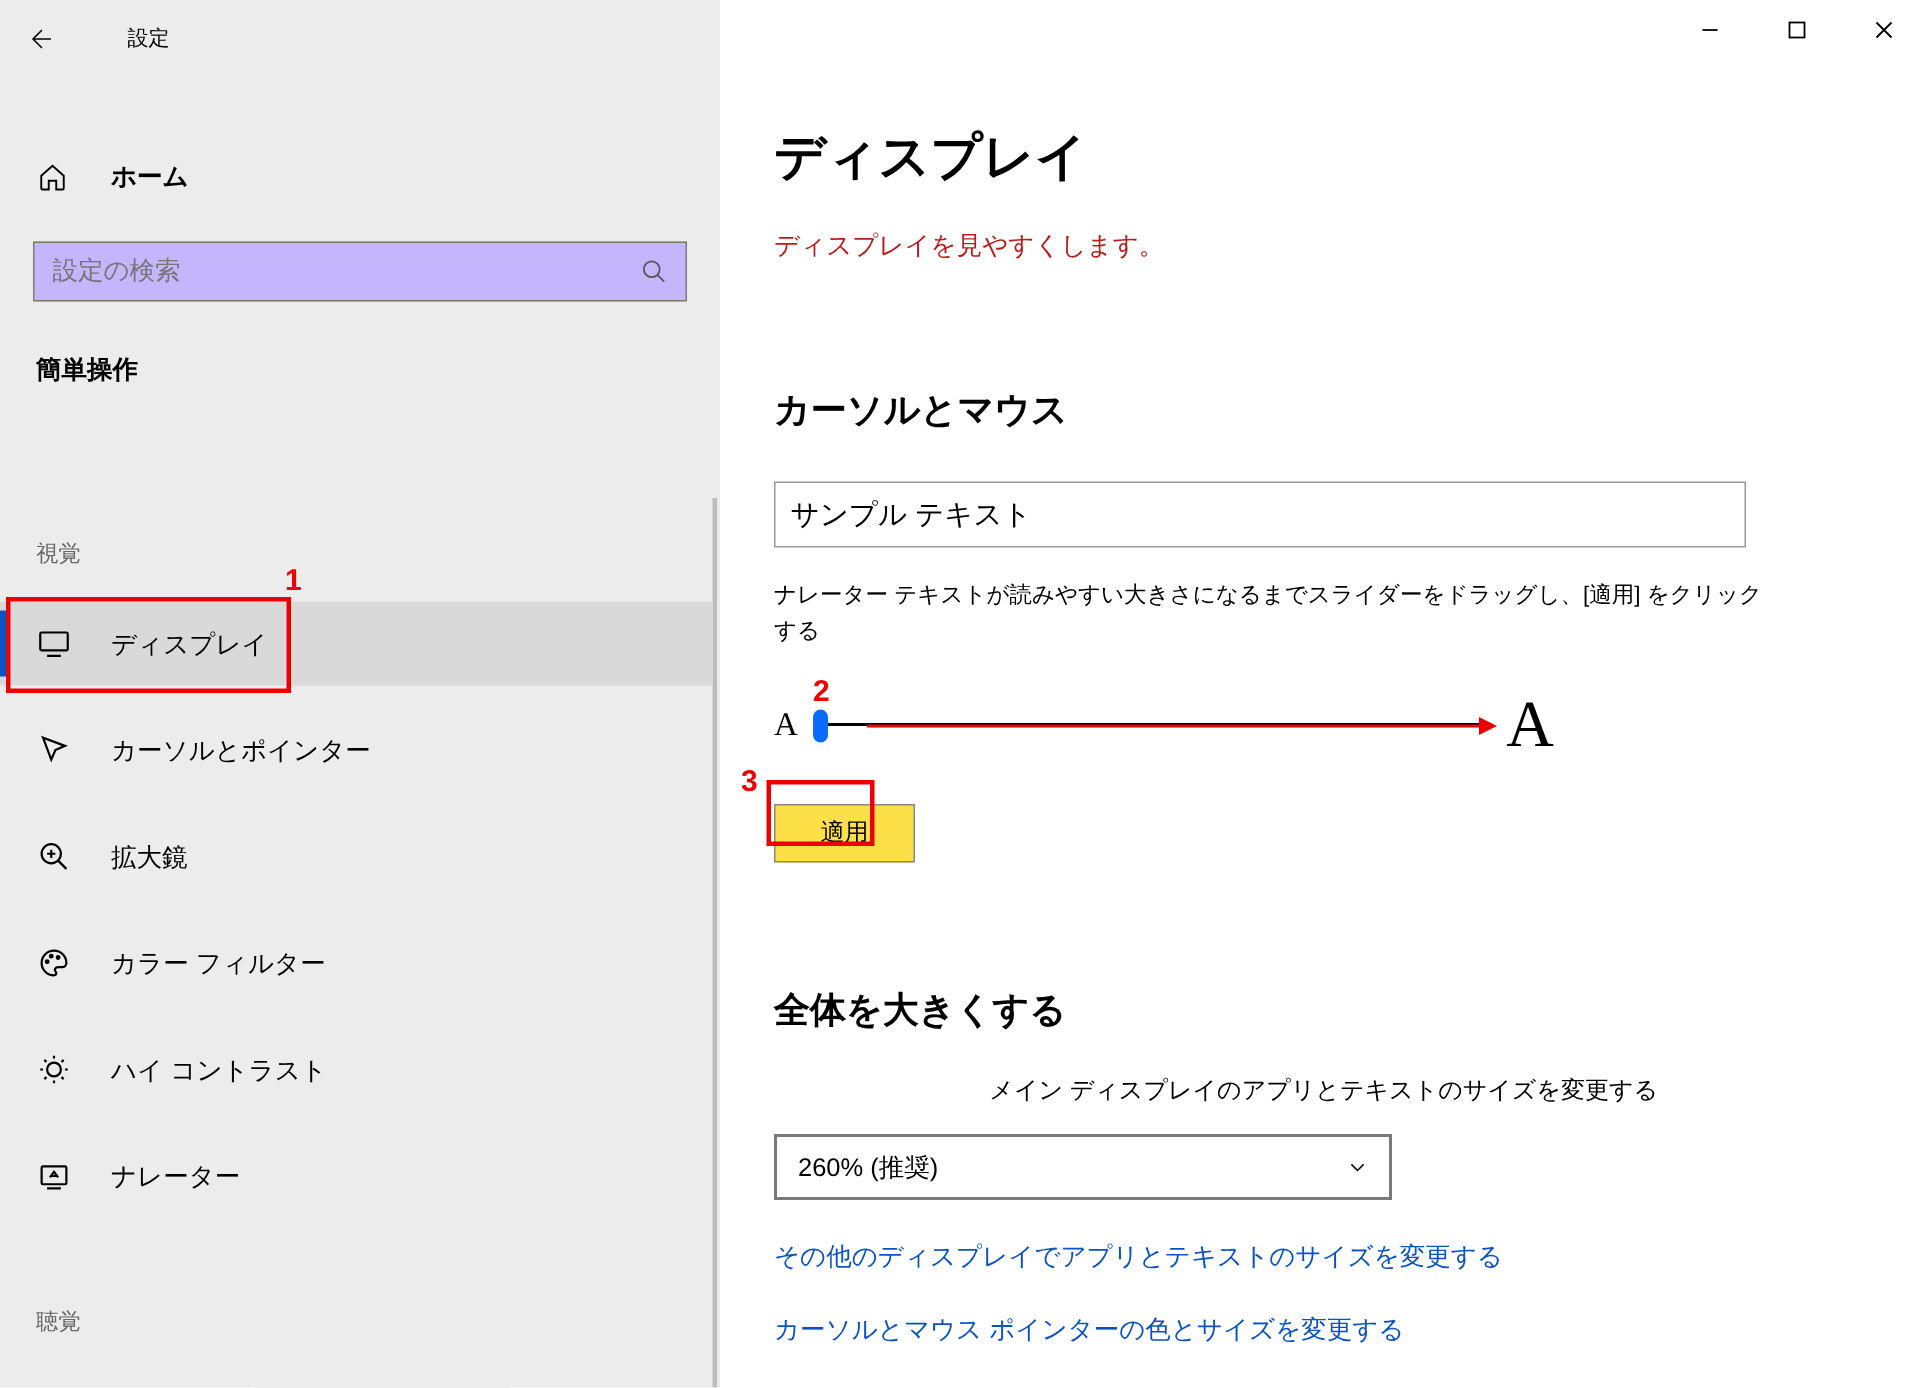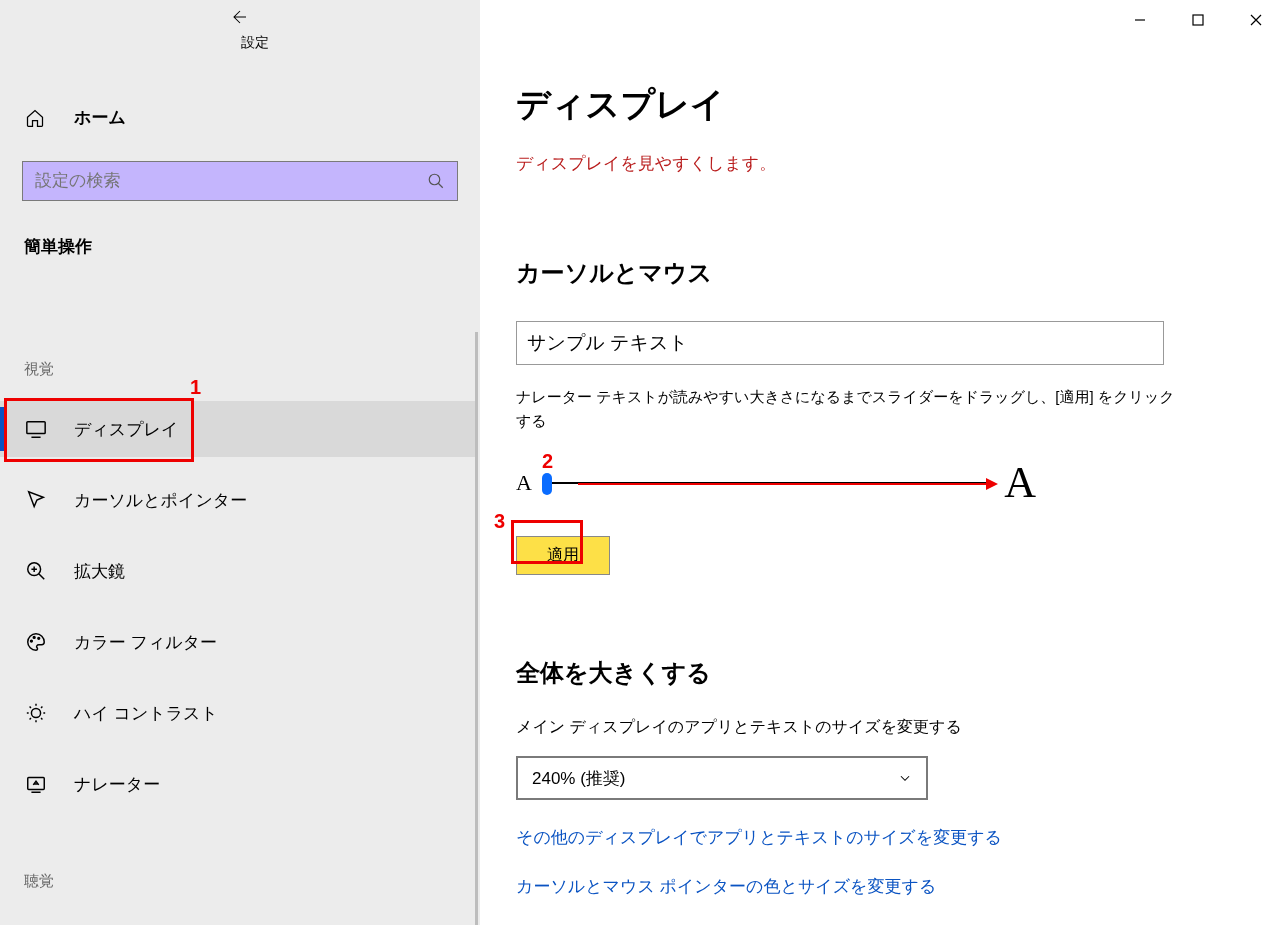--- a/index.html
+++ b/index.html
@@ -1,20 +1,20 @@
 <!DOCTYPE html>
 <html><head>
   <meta charset="utf-8">
   <style>
     * { margin:0; padding:0; box-sizing:border-box; font-family:"Yu Gothic UI","Segoe UI",Meiryo,sans-serif; }
     body { width:1285px; height:925px; background:#fff; overflow:hidden; display:flex; }
 
     
     .sidebar { width:480px; height:100%; background:#ececec; position:relative; padding:0; }
-    .titlebar { display:flex; align-items:center; height:52px;flex-direction:column; }
+    .titlebar { display:flex; align-items:center; height:52px; }
     .back-btn { width:55px; height:52px; display:flex; align-items:center; justify-content:center; cursor:pointer; }
     .back-btn svg { width:18px; height:18px; stroke:#000; stroke-width:1.4; fill:none; }
     .title { font-size:14px; margin-left:30px; }
     .home-row { display:flex; align-items:center; padding:12px 24px; margin-top:42px; cursor:pointer;font-weight:bold; }
     .home-row .ico { width:22px; display:flex; align-items:center; justify-content:center; }
     .home-row .txt { margin-left:28px; font-size:17px; }
     .search-wrap { padding:0 22px; margin-top:20px; }
     .search { border:1px solid #7a7a7a; background:#c4b5fd; height:40px; display:flex; align-items:center; padding:0 12px; }
     .search input { border:none; outline:none; background:transparent; font-size:17px; flex:1; color:#666; }
     .search .sico { width:18px; height:18px; }
@@ -43,21 +43,21 @@
     .slider-row { display:flex; align-items:center; width:520px; margin-top:24px; position:relative; }
     .slider-row .small, .slider-row .big { font-family:"Times New Roman",serif; }
     .slider-row .small { font-size:22px; }
     .slider-row .big { font-size:44px; margin-left:auto; }
     .slider-track { position:relative; flex:1; height:2px; background:#000; margin:0 10px; }
     .slider-thumb { position:absolute; left:0; top:-9px; width:10px; height:22px; background:#0a6cff; border-radius:5px; }
     .arrow-over { position:absolute; left:62px; top:50%; height:2px; background:#e00; width:410px; }
     .arrow-over::after { content:""; position:absolute; right:-10px; top:-5px; border-left:12px solid #e00; border-top:6px solid transparent; border-bottom:6px solid transparent; }
     .apply-btn { margin-top:28px; border:1px solid #888; background:#fde047; padding:8px 30px; font-size:16px; cursor:pointer; }
     .h2b { margin-top:96px; }
-    .scale-desc { font-size:16px; margin-top:28px; }
+    .scale-desc { font-size:16px; margin-top:28px;text-align:center; }
     .dd { border:2px solid #7a7a7a; width:412px; height:44px; margin-top:18px; display:flex; align-items:center; padding:0 14px; cursor:pointer; }
     .dd span { font-size:17px; }
     .dd .chev { margin-left:auto; }
     .link { color:#0a53c2; font-size:17px; display:block; margin-top:26px; cursor:pointer; }
 
     
     .conn { position:absolute; border:3px solid #e00; pointer-events:none; }
     .conn-label { position:absolute; color:#e00; font-weight:700; font-size:20px; pointer-events:none; font-family:Arial,sans-serif; }
   </style>
 </head>
@@ -200,21 +200,21 @@
     </div>
     <span class="big">A</span>
     <div class="arrow-over"></div>
   </div>
 
   <button class="apply-btn">適用</button>
 
   <h2 class="sec h2b">全体を大きくする</h2>
   <div class="scale-desc">メイン ディスプレイのアプリとテキストのサイズを変更する</div>
   <div class="dd">
-    <span>240% (推奨)</span>
+    <span>260% (推奨)</span>
     <svg class="chev" width="14" height="14" viewBox="0 0 24 24" fill="none" stroke="#000" stroke-width="1.8">
         <path d="M5 9l7 7 7-7"></path>
       </svg>
   </div>
   <a class="link">その他のディスプレイでアプリとテキストのサイズを変更する</a>
   <a class="link">カーソルとマウス ポインターの色とサイズを変更する</a>
 
   
   <div class="conn-label" style="left:62px; top:450px;">2</div>
   <div class="conn" style="left:31px; top:520px; width:72px; height:44px;"></div>

